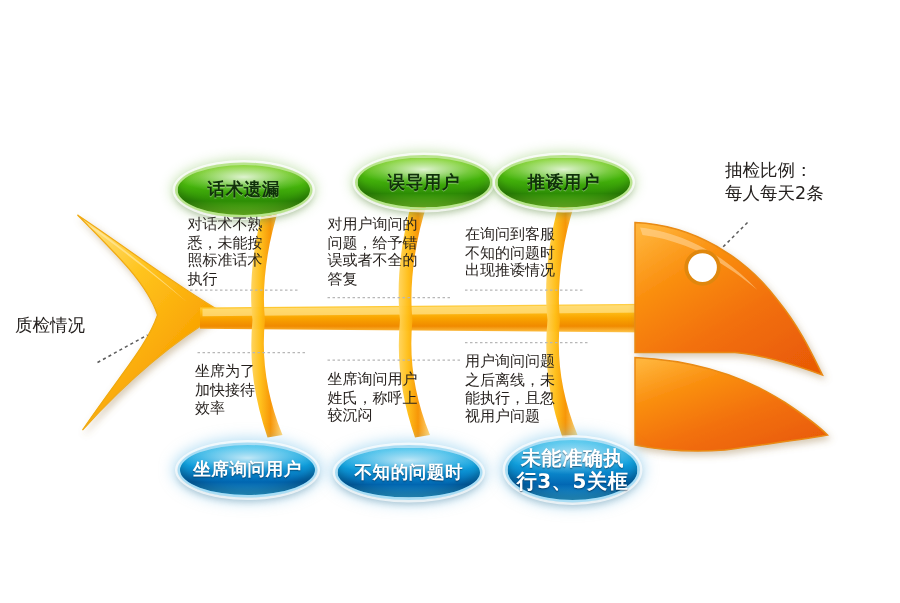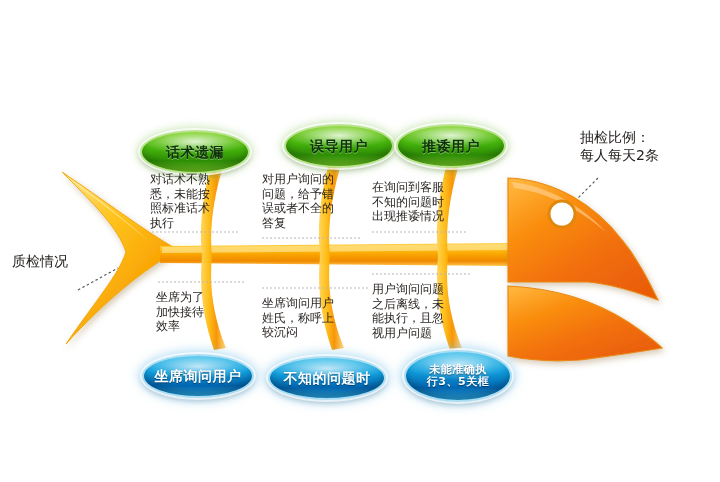--- a/index.html
+++ b/index.html
@@ -68,21 +68,21 @@
     border: 2px solid #a9ddf4;
     box-shadow:
       0 0 0 2px rgba(255,255,255,0.7),
       0 0 10px 4px rgba(120,195,235,0.50),
       0 3px 5px rgba(0,0,0,0.22),
       inset 0 -5px 7px rgba(0,0,0,0.25);
     color: #ffffff;
     font-size: 14px;
     text-shadow: 0 1px 1px rgba(0,20,45,0.55);
   }
-  .ellipse.blue.two-line { font-size: 11px; }
+  .ellipse.blue.two-line { font-size: 16px; }
   .ellipse.blue.two-line .cap { line-height: 1.12; }
 
   
   .note {
     position: absolute;
     color: #241f1c;
     font-size: 12px;
     line-height: 1.22;
     text-align: left;
     white-space: pre-line;

